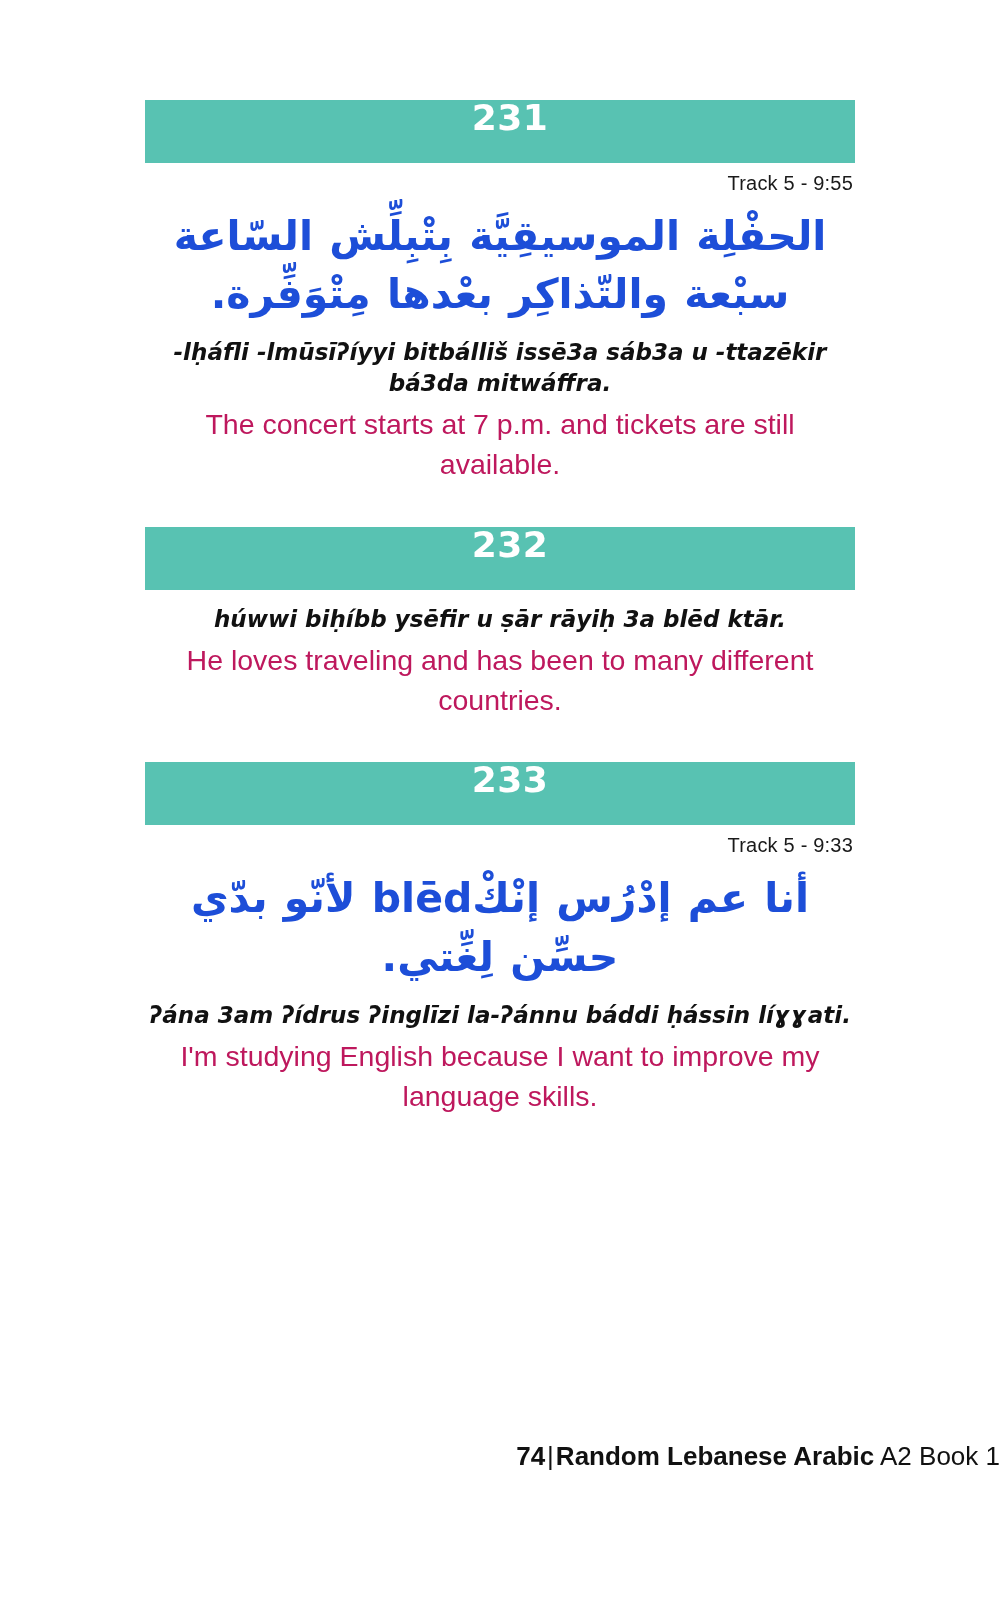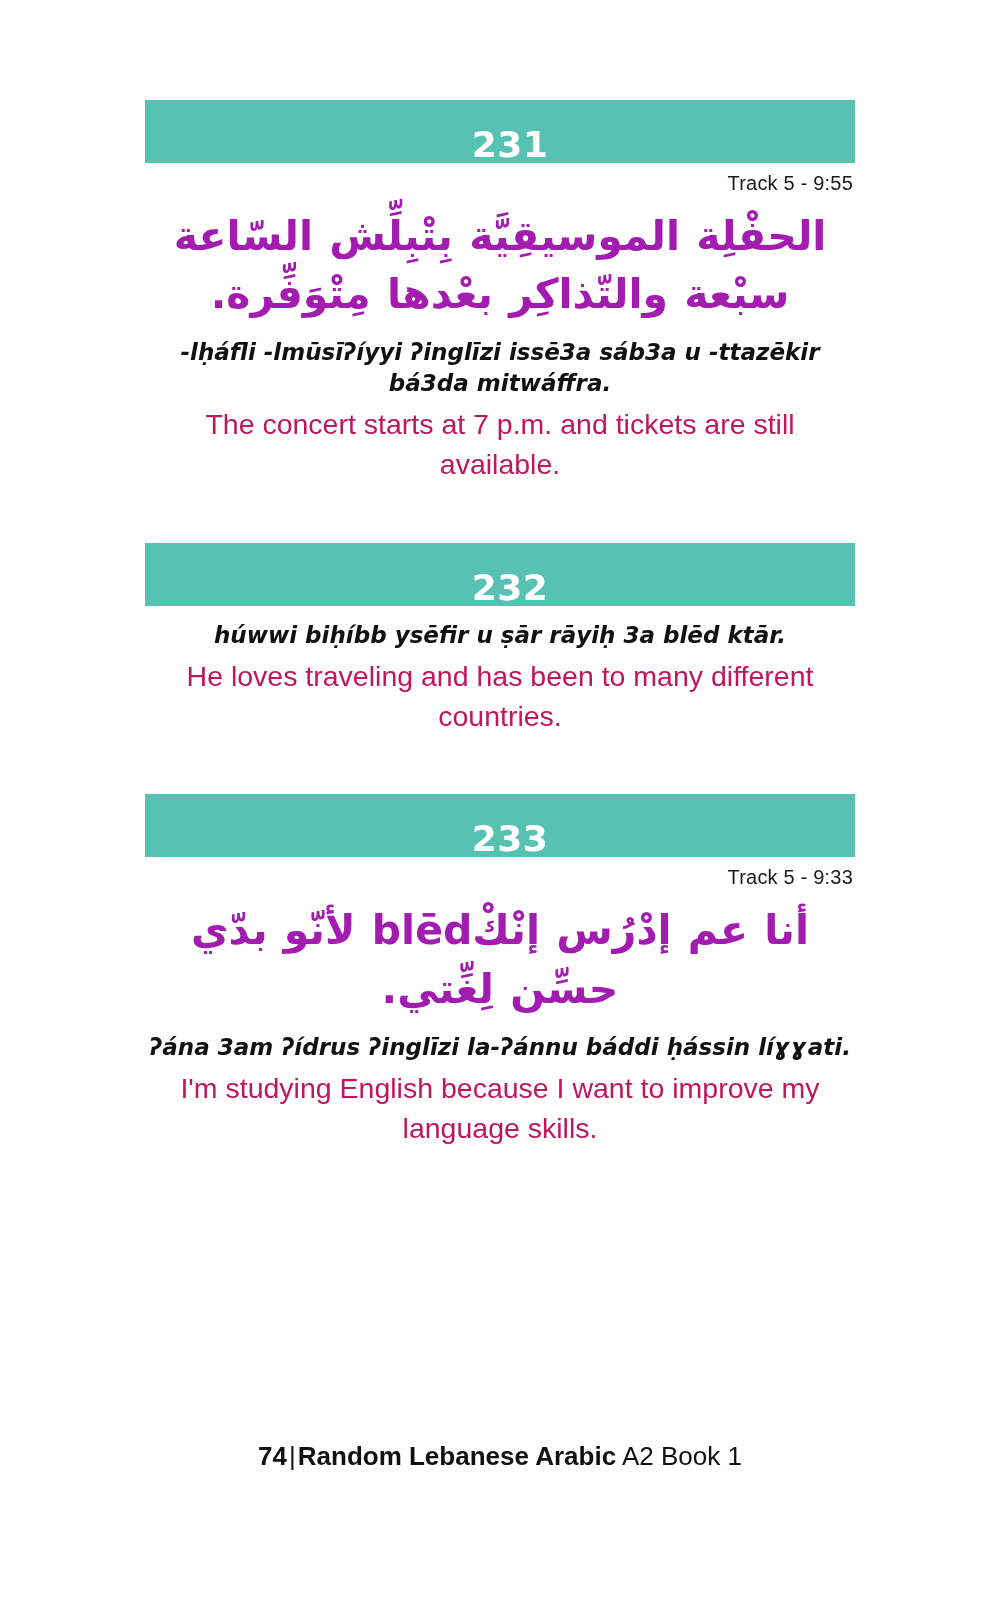--- a/index.html
+++ b/index.html
@@ -34,28 +34,28 @@
     padding-top: 100px;
     flex: 0 0 auto;
   }
 
   
   .entry {
     width: 710px;
     margin: 0 0 0 0;
   }
   .entry + .entry {
-    margin-top: 58px;
+    margin-top: 42px;
   }
 
   .entry-banner {
     background: #58c2b2;
     height: 63px;
     display: flex;
-    align-items: flex-end;
+    align-items: flex-start;
     justify-content: center;
     padding-left: 20px;
   }
   .entry-number {
     color: #ffffff;
     font-family: "DejaVu Sans", sans-serif;
     font-size: 36px;
     font-weight: bold;
     letter-spacing: 0.5px;
     line-height: 1;
@@ -71,21 +71,21 @@
     letter-spacing: 0.2px;
   }
 
   .entry-arabic {
     direction: rtl;
     text-align: center;
     font-family: "DejaVu Sans", "Liberation Sans", sans-serif;
     font-size: 41px;
     font-weight: 700;
     line-height: 1.42;
-    color: #a21caf;
+    color: #1d4ed8;
     margin-top: 12px;
     word-spacing: 2px;
   }
 
   .entry-translit {
     text-align: center;
     font-size: 23px;
     font-style: italic;
     font-weight: 600;
     line-height: 1.34;
@@ -102,21 +102,21 @@
     color: #be185d;
     margin-top: 6px;
   }
 
   
   .footer {
     position: absolute;
     left: 0;
     right: 0;
     bottom: 128px;
-    text-align: center;
+    text-align: right;
     font-size: 26px;
     line-height: 1.2;
     color: #111111;
     white-space: nowrap;
   }
   .footer .page-num { font-weight: bold; }
   .footer .sep { font-weight: 400; color: #111111; padding: 0 2px; }
   .footer .book-title { font-weight: bold; }
   .footer .book-level { font-weight: 400; }
 </style>
@@ -126,21 +126,21 @@
 <div class="page">
 
   <div class="content">
 
     <section class="entry">
       <div class="entry-banner">
         <span class="entry-number">231</span>
       </div>
       <div class="entry-track">Track 5 - 9:55</div>
       <div class="entry-arabic">الحفْلِة الموسيقِيَّة بِتْبِلِّش السّاعة سبْعة والتّذاكِر بعْدها مِتْوَفِّرة.</div>
-      <div class="entry-translit">-lḥáfli -lmūsīʔíyyi ʔinglīzi issē3a sáb3a u -ttazēkir bá3da mitwáffra.</div>
+      <div class="entry-translit">-lḥáfli -lmūsīʔíyyi bitbálliš issē3a sáb3a u -ttazēkir bá3da mitwáffra.</div>
       <div class="entry-english">The concert starts at 7 p.m. and tickets are still available.</div>
     </section>
 
     <section class="entry">
       <div class="entry-banner">
         <span class="entry-number">232</span>
       </div>
       <div class="entry-translit">húwwi biḥíbb ysēfir u ṣār rāyiḥ 3a blēd ktār.</div>
       <div class="entry-english">He loves traveling and has been to many different countries.</div>
     </section>

